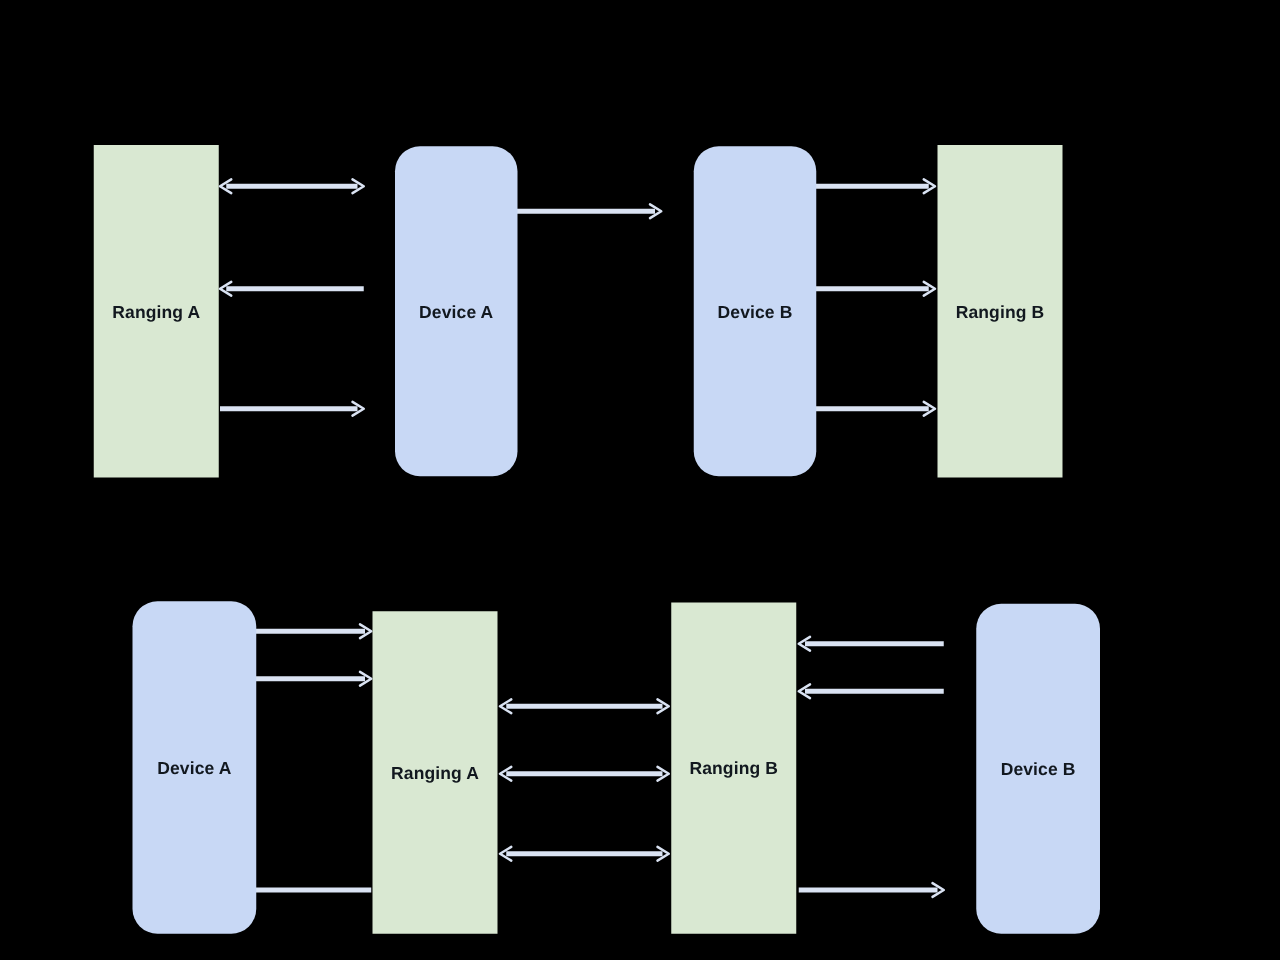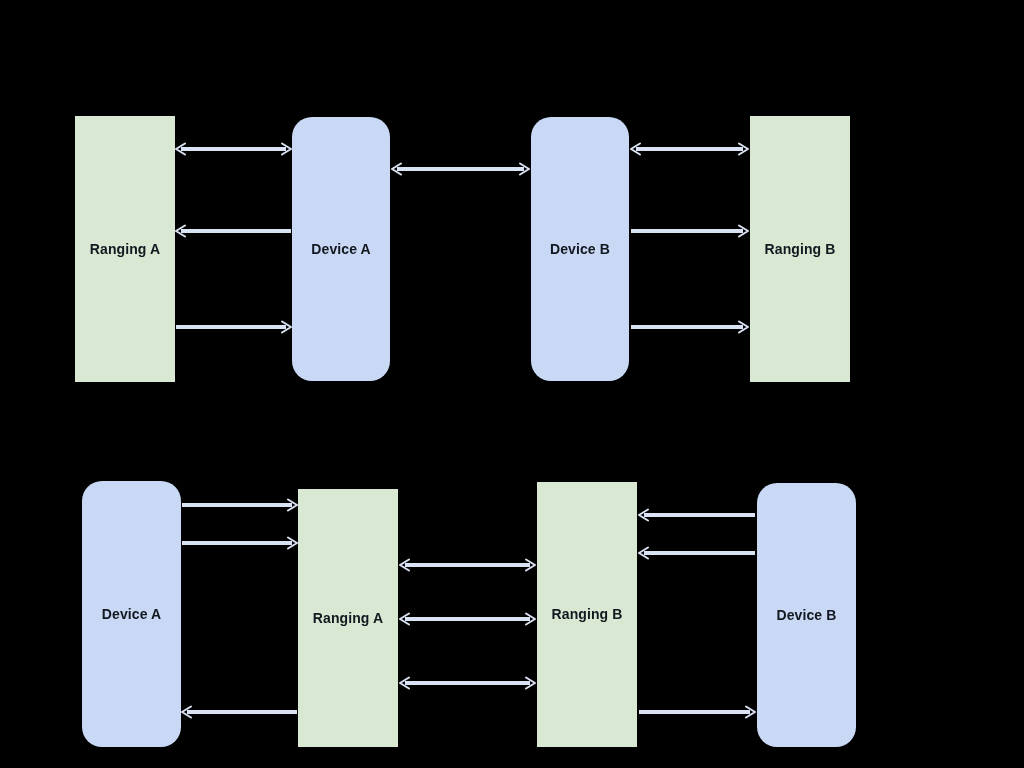--- a/index.html
+++ b/index.html
@@ -34,20 +34,21 @@
     line-height: 1.2;
     user-select: none;
   }
   .node.ranging {
     background: #d9e8d2;
     border-radius: 0px;
   }
   .node.device {
     background: #c8d8f5;
     border-radius: 20px;
+    margin-left: 24px;
   }
   .edge-layer {
     position: absolute;
     left: 0;
     top: 0;
     width: 1024px;
     height: 768px;
     pointer-events: none;
   }
   .diagram-group {

